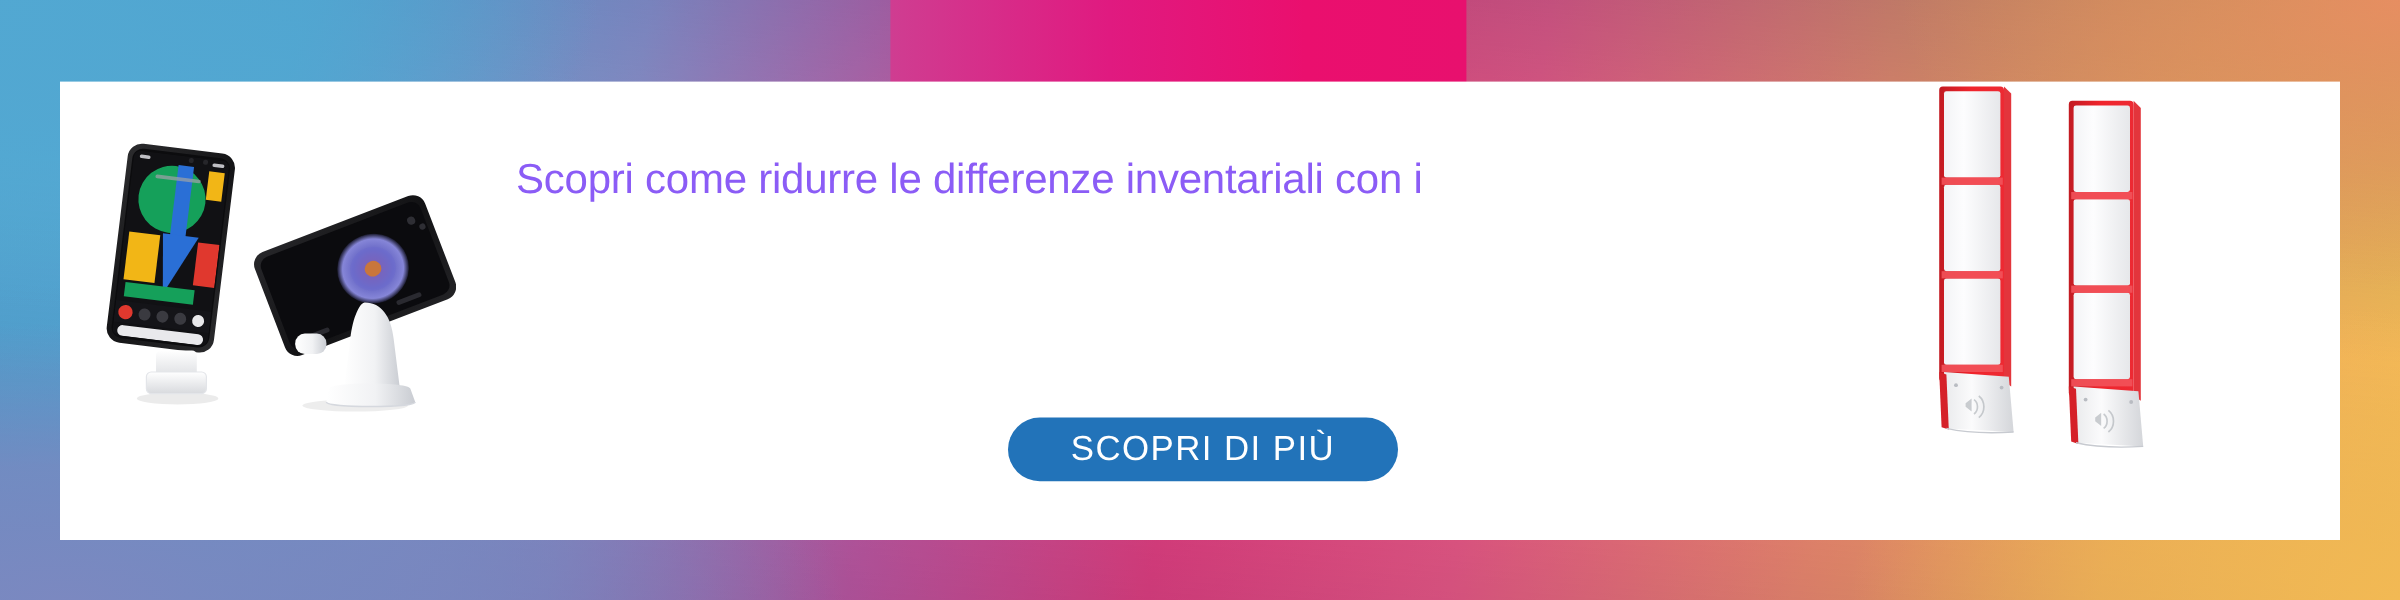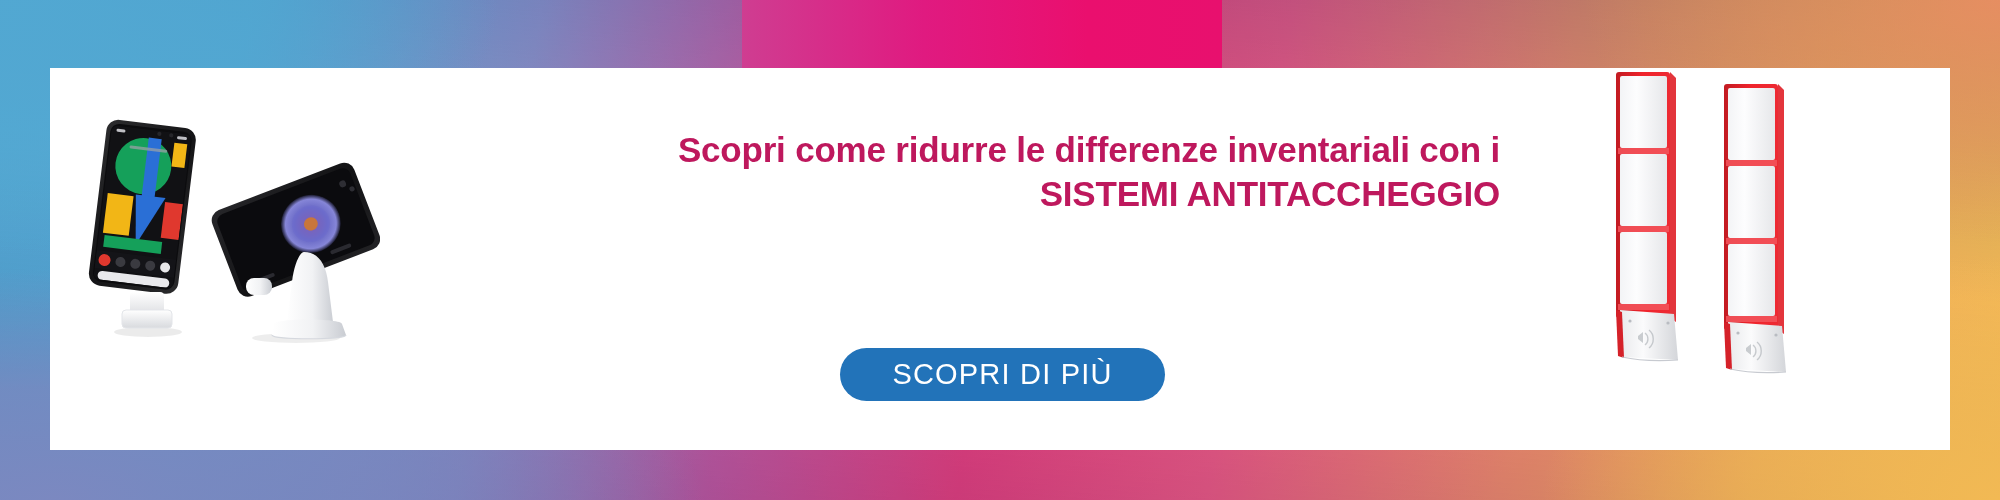--- a/index.html
+++ b/index.html
@@ -69,23 +69,23 @@
   
   .card{
     position:absolute;left:50px;top:68px;
     width:1900px;height:382px;
     background:#ffffff;
   }
 
   
   .headline{
     position:absolute;left:430px;top:128px;width:1070px;
-    text-align:right;
-    color:#be185d;
-    font-weight:bold;
+    text-align:left;
+    color:#8b5cf6;
+    font-weight:normal;
     line-height:1.26;
     letter-spacing:-0.2px;
   }
   .hl-1{font-size:35px;display:block;}
   .hl-2{font-size:35px;display:block;}
 
   
   .cta{
     position:absolute;left:840px;top:348px;
     width:325px;height:53px;
@@ -290,18 +290,17 @@
       <path d="M33,265 a6,7 0 0 1 0,12" fill="none" stroke="#9aa0a6" stroke-width="1.4"></path>
       <path d="M37,262 a10,11 0 0 1 0,18" fill="none" stroke="#9aa0a6" stroke-width="1.4"></path>
     </g>
     <circle cx="18" cy="253" r="1.6" fill="#b9bcc2"></circle>
     <circle cx="56" cy="255" r="1.6" fill="#b9bcc2"></circle>
     <path d="M10,289 C28,293 50,293 66,292" fill="none" stroke="#c7cad0" stroke-width="1.2"></path>
   </svg>
 
   <div class="headline">
     <span class="hl-1">Scopri come ridurre le differenze inventariali con i</span>
-    <span class="hl-2">SISTEMI ANTITACCHEGGIO</span>
   </div>
 
   <button class="cta">SCOPRI DI PIÙ</button>
 
 </div>
 
 </body></html>

